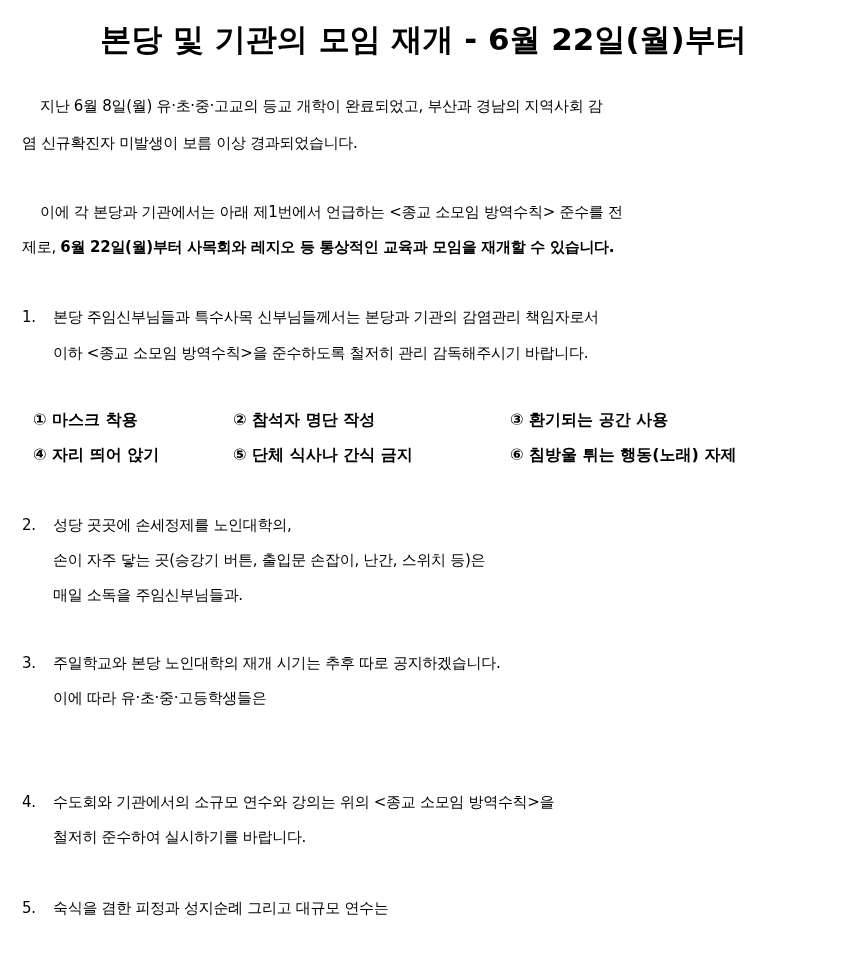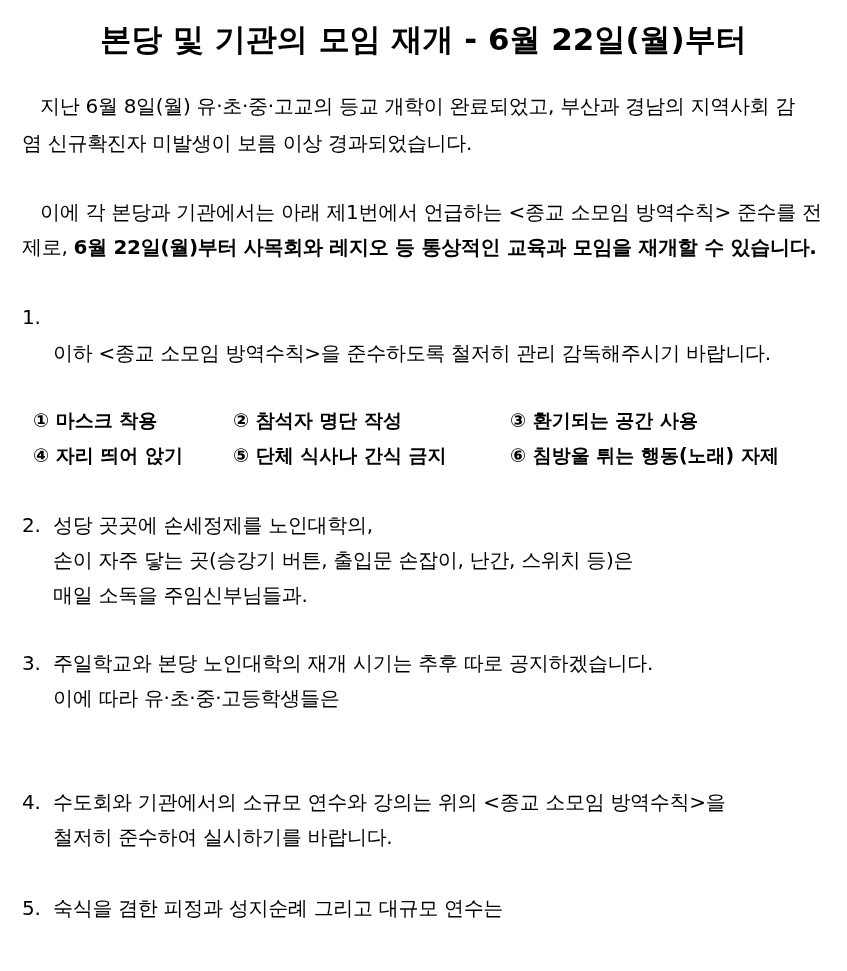--- a/index.html
+++ b/index.html
@@ -27,31 +27,31 @@
       top: 14px;
       width: 847px;
       text-align: center;
       font-size: 31px;
       font-weight: bold;
       letter-spacing: 0px;
       line-height: 50px;
     }
     .line {
       position: absolute;
-      font-size: 20px;
+      font-size: 15px;
       line-height: 30px;
       white-space: nowrap;
       letter-spacing: -0.3px;
     }
     .bold {
       font-weight: bold;
     }
     .guide {
       position: absolute;
-      font-size: 19px;
+      font-size: 16px;
       font-weight: bold;
       line-height: 30px;
       white-space: nowrap;
     }
   </style>
 </head>
 <body>
 
 <div class="page">
 
@@ -59,20 +59,21 @@
 
   <div class="line" style="left:40px; top:91px;">지난 6월 8일(월) 유·초·중·고교의 등교 개학이 완료되었고, 부산과 경남의 지역사회 감</div>
   <div class="line" style="left:22px; top:128px;">염 신규확진자 미발생이 보름 이상 경과되었습니다.</div>
 
   <div class="line" style="left:40px; top:197px;">이에 각 본당과 기관에서는 아래 제1번에서 언급하는 &lt;종교 소모임 방역수칙&gt; 준수를 전</div>
   <div class="line" style="left:22px; top:232px;">
     <span>제로, </span><span class="bold">6월 22일(월)부터 사목회와 레지오 등 통상적인 교육과 모임을 재개할 수 있습니다.</span>
   </div>
 
   <div class="line" style="left:22px; top:302px;">1.</div>
+  <div class="line" style="left:53px; top:302px;">본당 주임신부님들과 특수사목 신부님들께서는 본당과 기관의 감염관리 책임자로서</div>
   <div class="line" style="left:53px; top:338px;">이하 &lt;종교 소모임 방역수칙&gt;을 준수하도록 철저히 관리 감독해주시기 바랍니다.</div>
 
   <div class="guide" style="left:33px; top:405px;">① 마스크 착용</div>
   <div class="guide" style="left:510px; top:405px;">③ 환기되는 공간 사용</div>
   <div class="guide" style="left:233px; top:405px;">② 참석자 명단 작성</div>
   <div class="guide" style="left:233px; top:440px;">⑤ 단체 식사나 간식 금지</div>
   <div class="guide" style="left:33px; top:440px;">④ 자리 띄어 앉기</div>
   <div class="guide" style="left:510px; top:440px;">⑥ 침방울 튀는 행동(노래) 자제</div>
 
   <div class="line" style="left:22px; top:510px;">2.</div>

